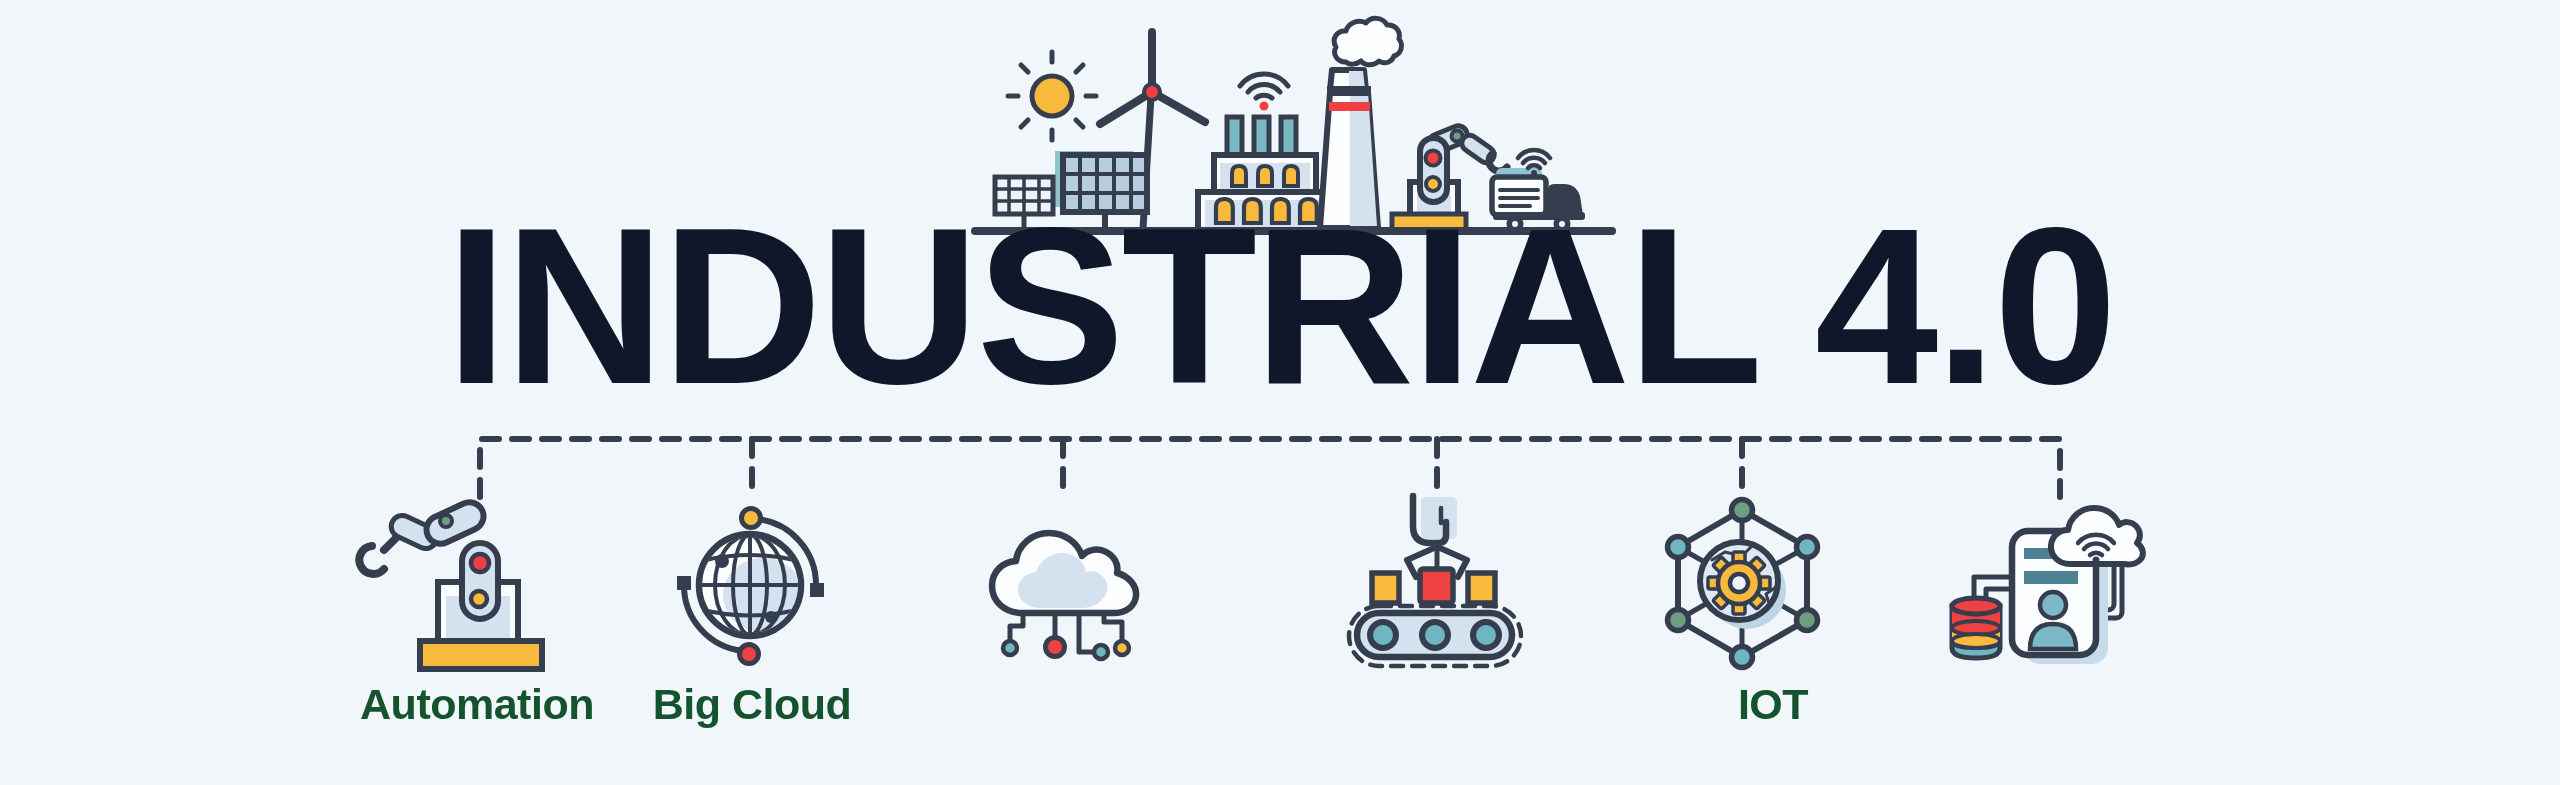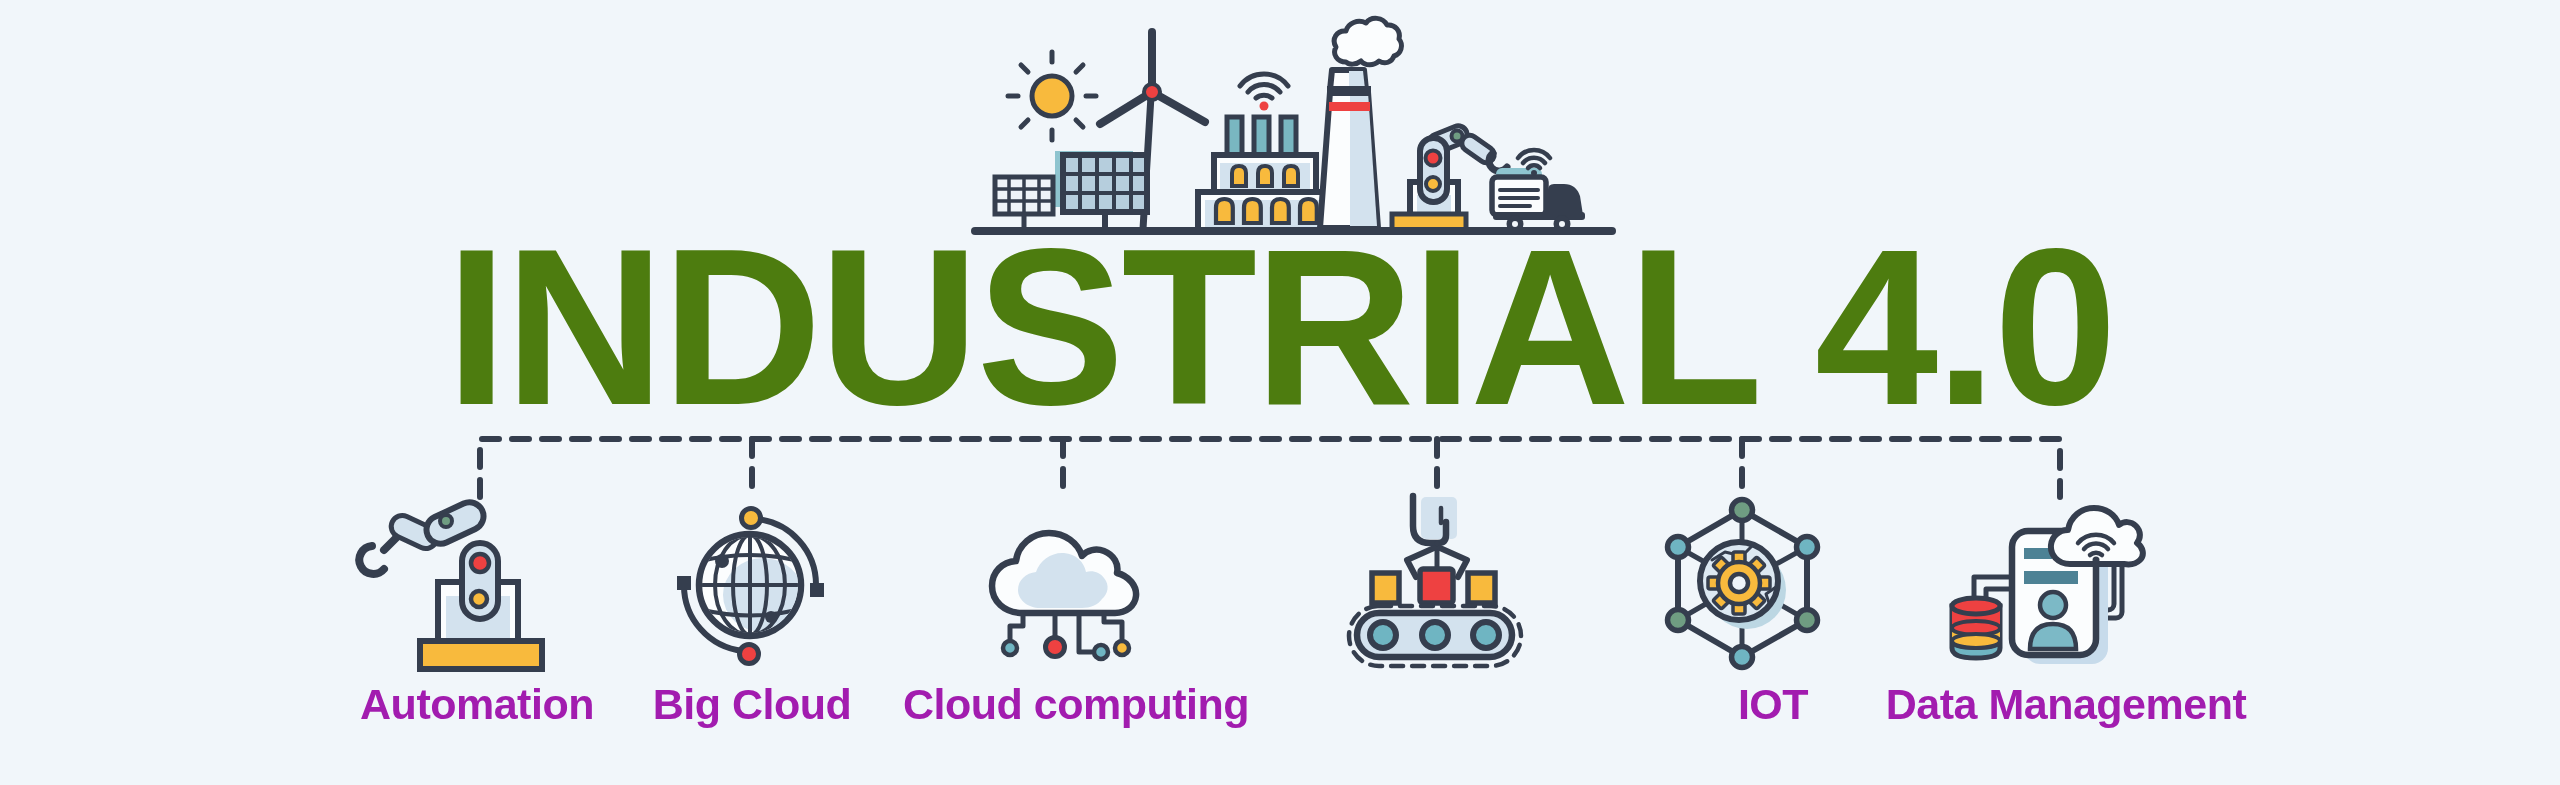--- a/index.html
+++ b/index.html
@@ -1,25 +1,25 @@
 <!DOCTYPE html>
 <html><head>
 <meta charset="utf-8">
 <style>
   html,body{margin:0;padding:0;}
   body{width:2560px;height:785px;overflow:hidden;font-family:"Liberation Sans",sans-serif;}
   .stage{position:absolute;top:0;left:0;width:2560px;height:785px;background:#f1f6fa;}
   .banner-title{
-    position:absolute;top:216px;left:1280px;transform:translateX(-50%);
-    font-size:222px;font-weight:700;letter-spacing:-3px;color:#4d7c0f;
+    position:absolute;top:195px;left:1280px;transform:translateX(-50%);
+    font-size:222px;font-weight:700;letter-spacing:-3px;color:#0f172a;
     white-space:nowrap;line-height:1;
   }
   .item-label{
     position:absolute;top:680px;transform:translateX(-50%);
-    font-size:43px;font-weight:700;letter-spacing:-0.5px;color:#a21caf;white-space:nowrap;
+    font-size:43px;font-weight:700;letter-spacing:-0.5px;color:#14532d;white-space:nowrap;
   }
   svg{position:absolute;top:0;left:0;}
   .o{fill:none;stroke:#353e4e;stroke-linecap:round;stroke-linejoin:round;}
   .fw{fill:#fbfdfe;}
   .lb{fill:#d3e2ee;}
   .yl{fill:#f8ba3d;}
   .rd{fill:#ee4141;}
   .tl{fill:#6fb5c2;}
   .gn{fill:#6f9d82;}
   .dk{fill:#353e4e;}
@@ -317,17 +317,15 @@
       </g>
       <circle cx="2096" cy="560" r="3.5" class="dk"></circle>
     </g>
   </g>
 </svg>
 
 <div class="banner-title">INDUSTRIAL 4.0</div>
 
 <div class="item-label" style="left:477px">Automation</div>
 <div class="item-label" style="left:752px">Big Cloud</div>
-<div class="item-label" style="left:1076px">Cloud computing</div>
 <div class="item-label" style="left:1773px">IOT</div>
-<div class="item-label" style="left:2066px">Data Management</div>
 
 </div>
 
 </body></html>

